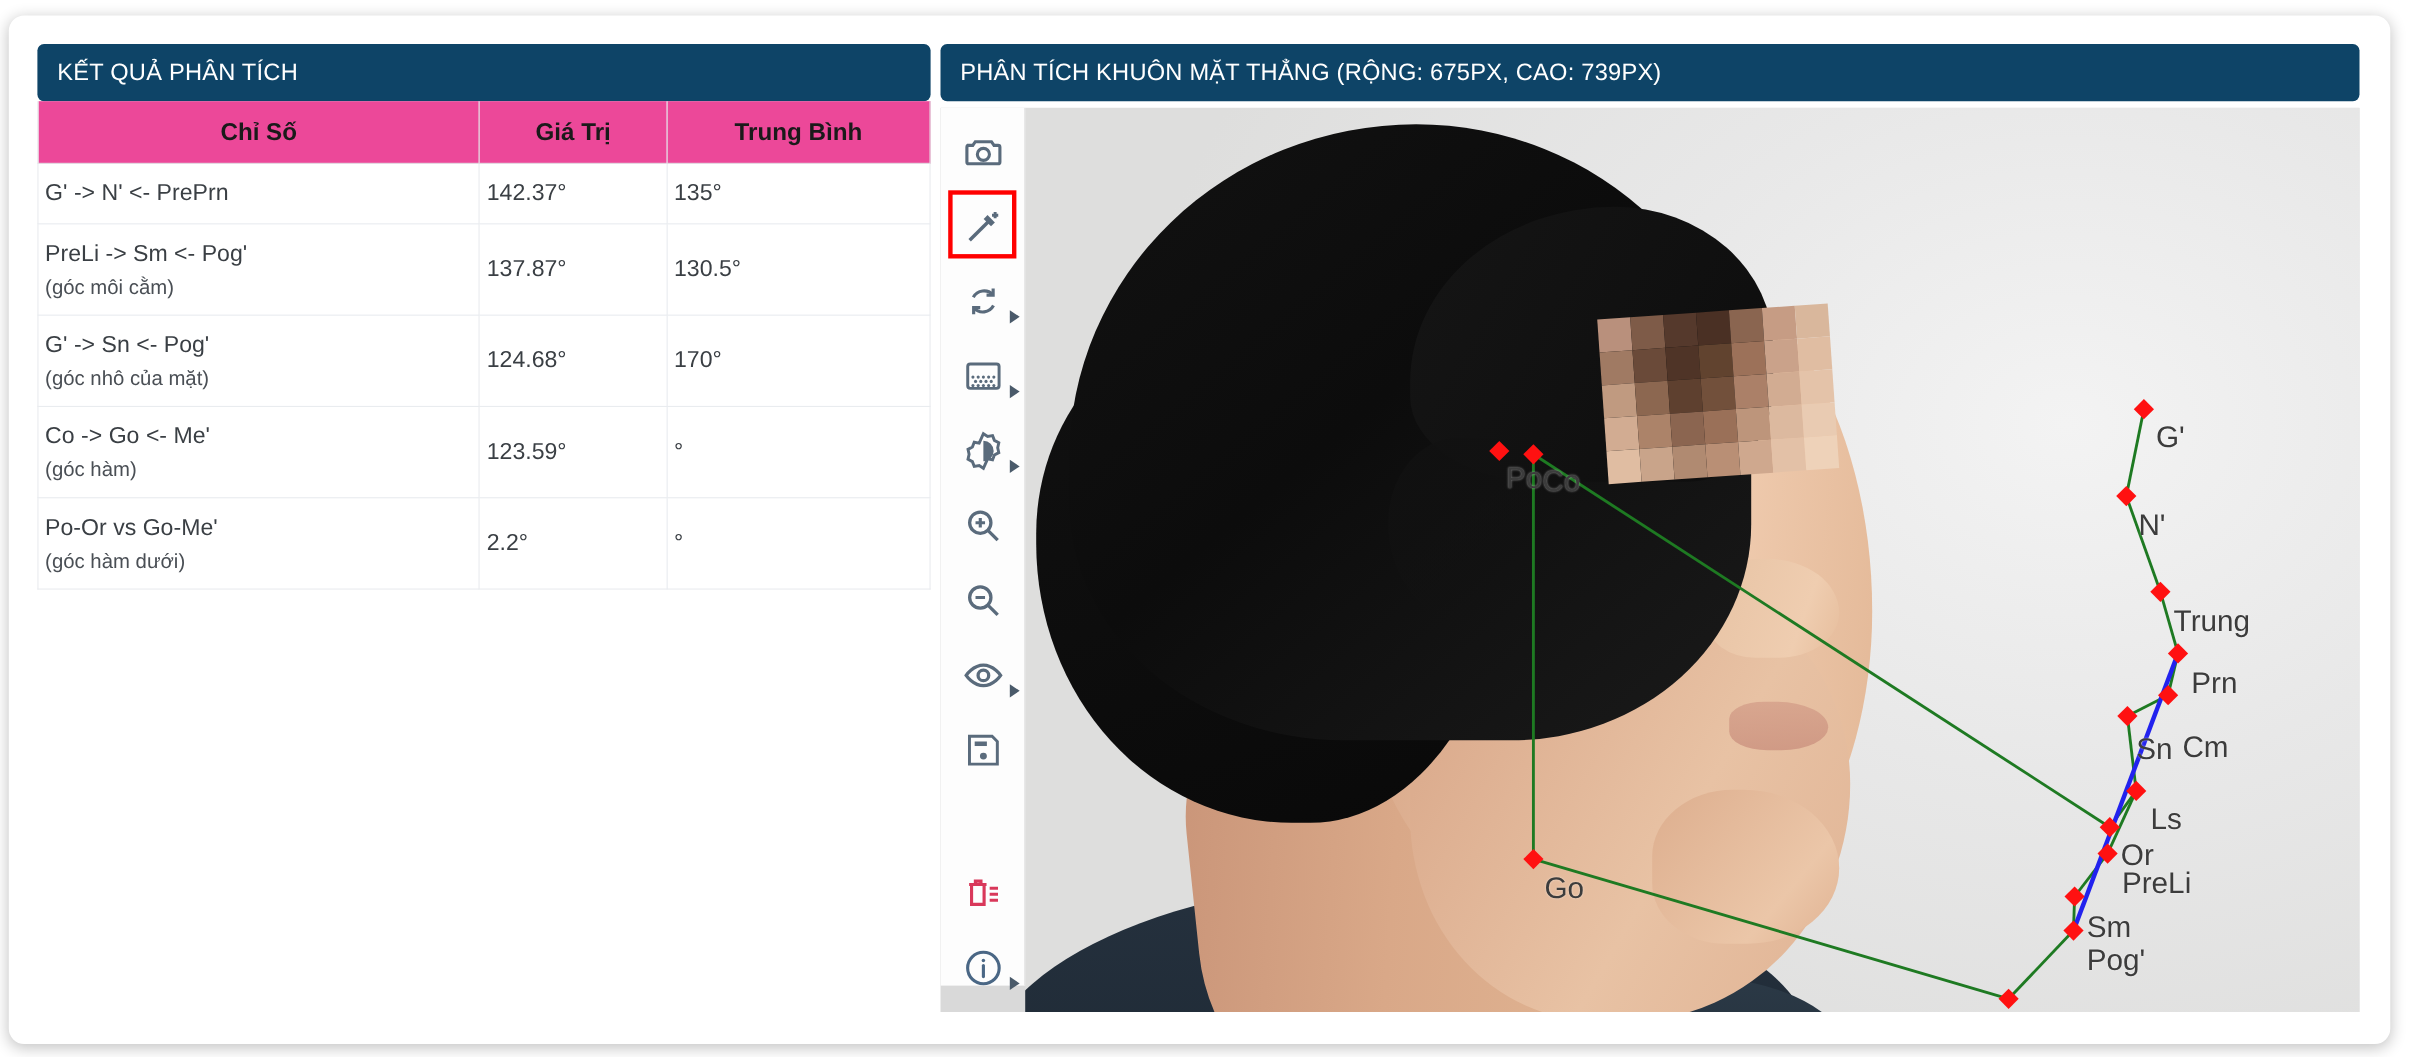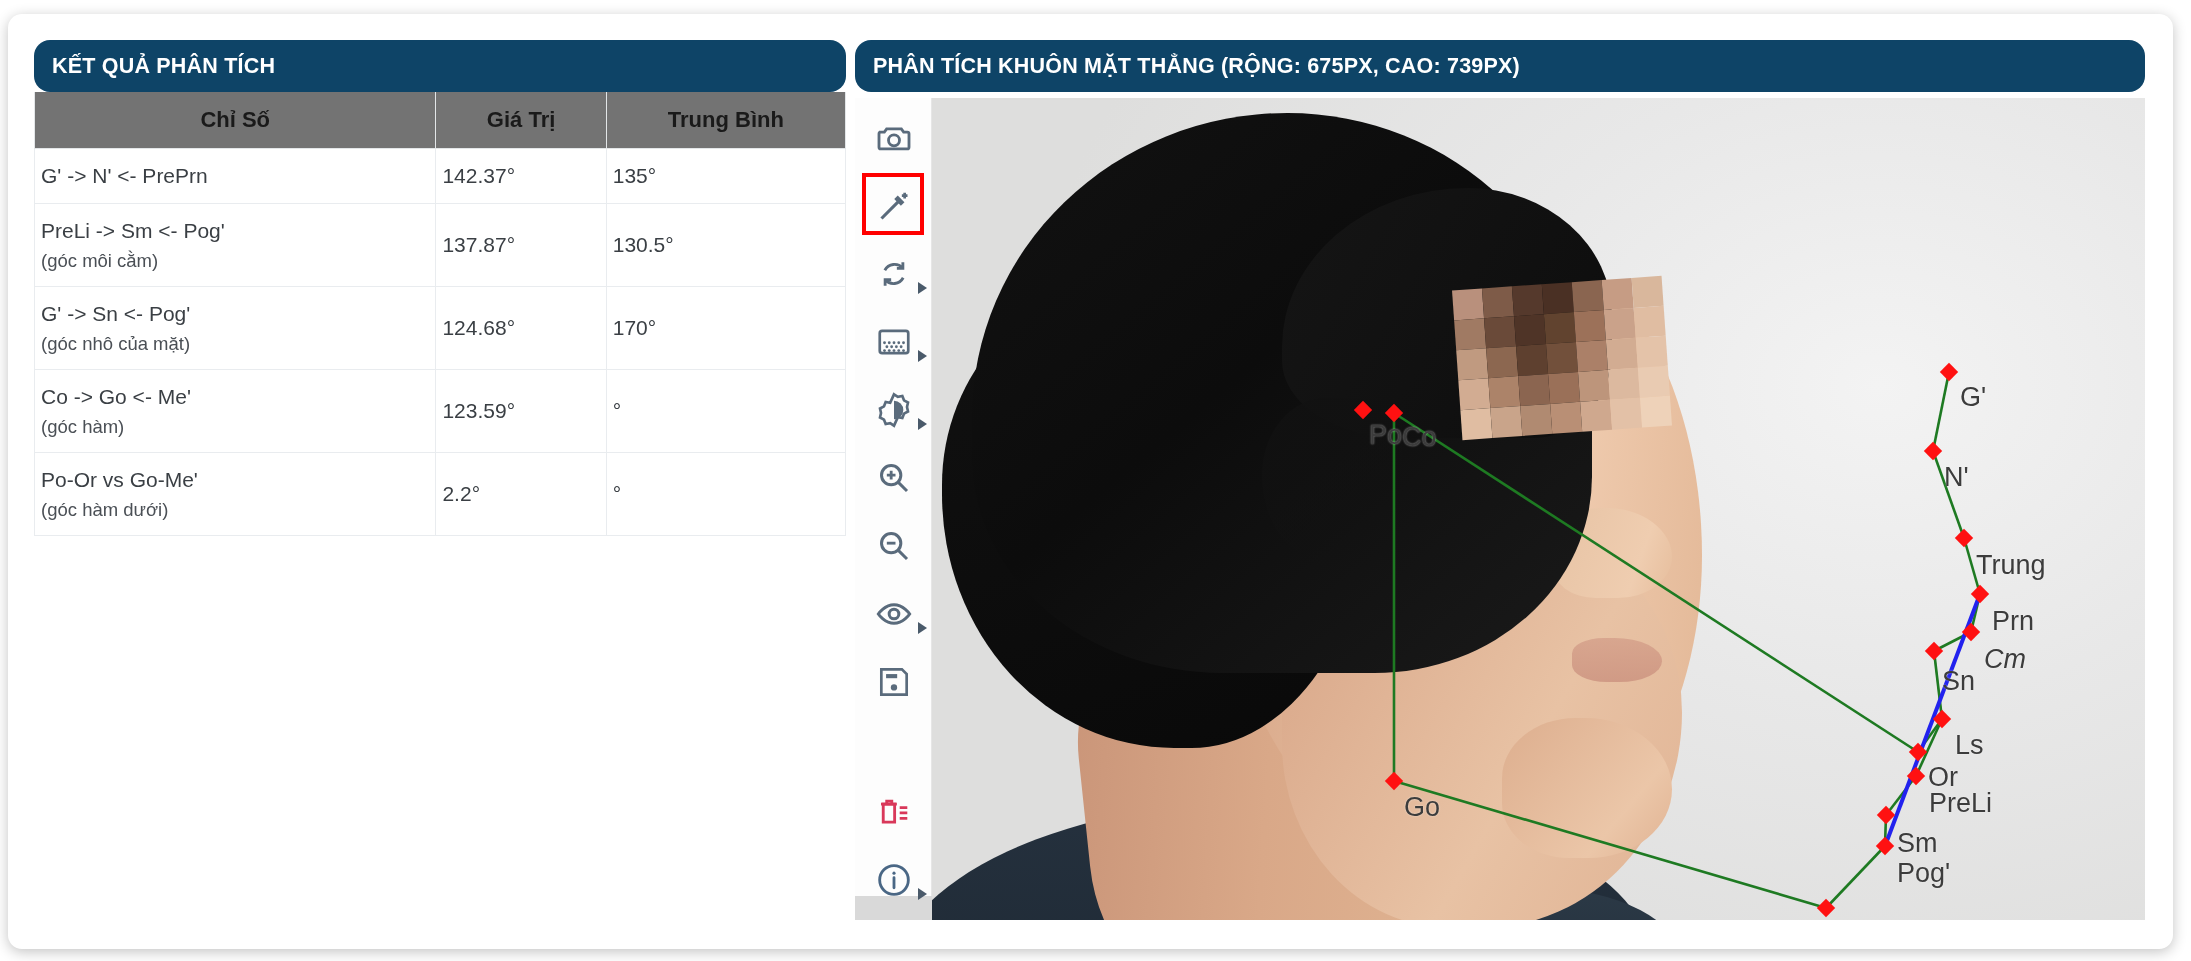--- a/index.html
+++ b/index.html
@@ -36,42 +36,42 @@
     left: 26px;
     top: 26px;
     width: 812px;
     height: 880px;
     background: #ffffff;
   }
 
   .panel-header {
     height: 52px;
     background: #0e4467;
-    border-radius: 16px;
+    border-radius: 6px;
     display: flex;
     align-items: center;
     padding: 0 18px;
     color: #ffffff;
-    font-weight: bold;
+    font-weight: normal;
     font-size: 21.5px;
     letter-spacing: 0.2px;
     white-space: nowrap;
     overflow: hidden;
   }
 
   .table-wrap {
     width: 100%;
   }
   table.result-table {
     width: 100%;
     border-collapse: collapse;
     table-layout: fixed;
   }
   table.result-table th {
-    background: #737373;
+    background: #ec4899;
     color: #1a1a1a;
     font-size: 22px;
     font-weight: bold;
     padding: 15px 4px;
     text-align: center;
     border: 1px solid #e3e6e8;
     border-top: none;
   }
   table.result-table col.c1 { width: 49.5%; }
   table.result-table col.c2 { width: 21%; }
@@ -587,21 +587,21 @@
               <div class="lm-label" style="left: 470px; top: 324px;">Co</div>
               <div class="lm-dot" style="left: 1017px; top: 274px; background: rgb(255, 17, 17);"></div>
               <div class="lm-label" style="left: 1028px; top: 284px;">G'</div>
               <div class="lm-dot" style="left: 1001px; top: 353px; background: rgb(255, 17, 17);"></div>
               <div class="lm-label" style="left: 1012px; top: 364px;">N'</div>
               <div class="lm-dot" style="left: 1032px; top: 440px; background: rgb(255, 17, 17);"></div>
               <div class="lm-label" style="left: 1044px; top: 452px;">Trung</div>
               <div class="lm-dot" style="left: 1048px; top: 496px; background: rgb(255, 17, 17);"></div>
               <div class="lm-label" style="left: 1060px; top: 508px;">Prn</div>
               <div class="lm-dot" style="left: 1039px; top: 534px; background: rgb(255, 17, 17);"></div>
-              <div class="lm-label" style="left: 1052px; top: 546px; font-style: italic;">Cm</div>
+              <div class="lm-label" style="left: 1052px; top: 566px;">Cm</div>
               <div class="lm-dot" style="left: 1002px; top: 553px; background: rgb(255, 17, 17);"></div>
               <div class="lm-label" style="left: 1010px; top: 568px;">Sn</div>
               <div class="lm-dot" style="left: 1010px; top: 621px; background: rgb(255, 17, 17);"></div>
               <div class="lm-label" style="left: 1023px; top: 632px;">Ls</div>
               <div class="lm-dot" style="left: 986px; top: 654px; background: rgb(255, 17, 17);"></div>
               <div class="lm-label" style="left: 996px; top: 664px;">Or</div>
               <div class="lm-dot" style="left: 984px; top: 678px; background: rgb(255, 17, 17);"></div>
               <div class="lm-label" style="left: 997px; top: 690px;">PreLi</div>
               <div class="lm-dot" style="left: 954px; top: 717px; background: rgb(255, 17, 17);"></div>
               <div class="lm-label" style="left: 965px; top: 730px;">Sm</div>

